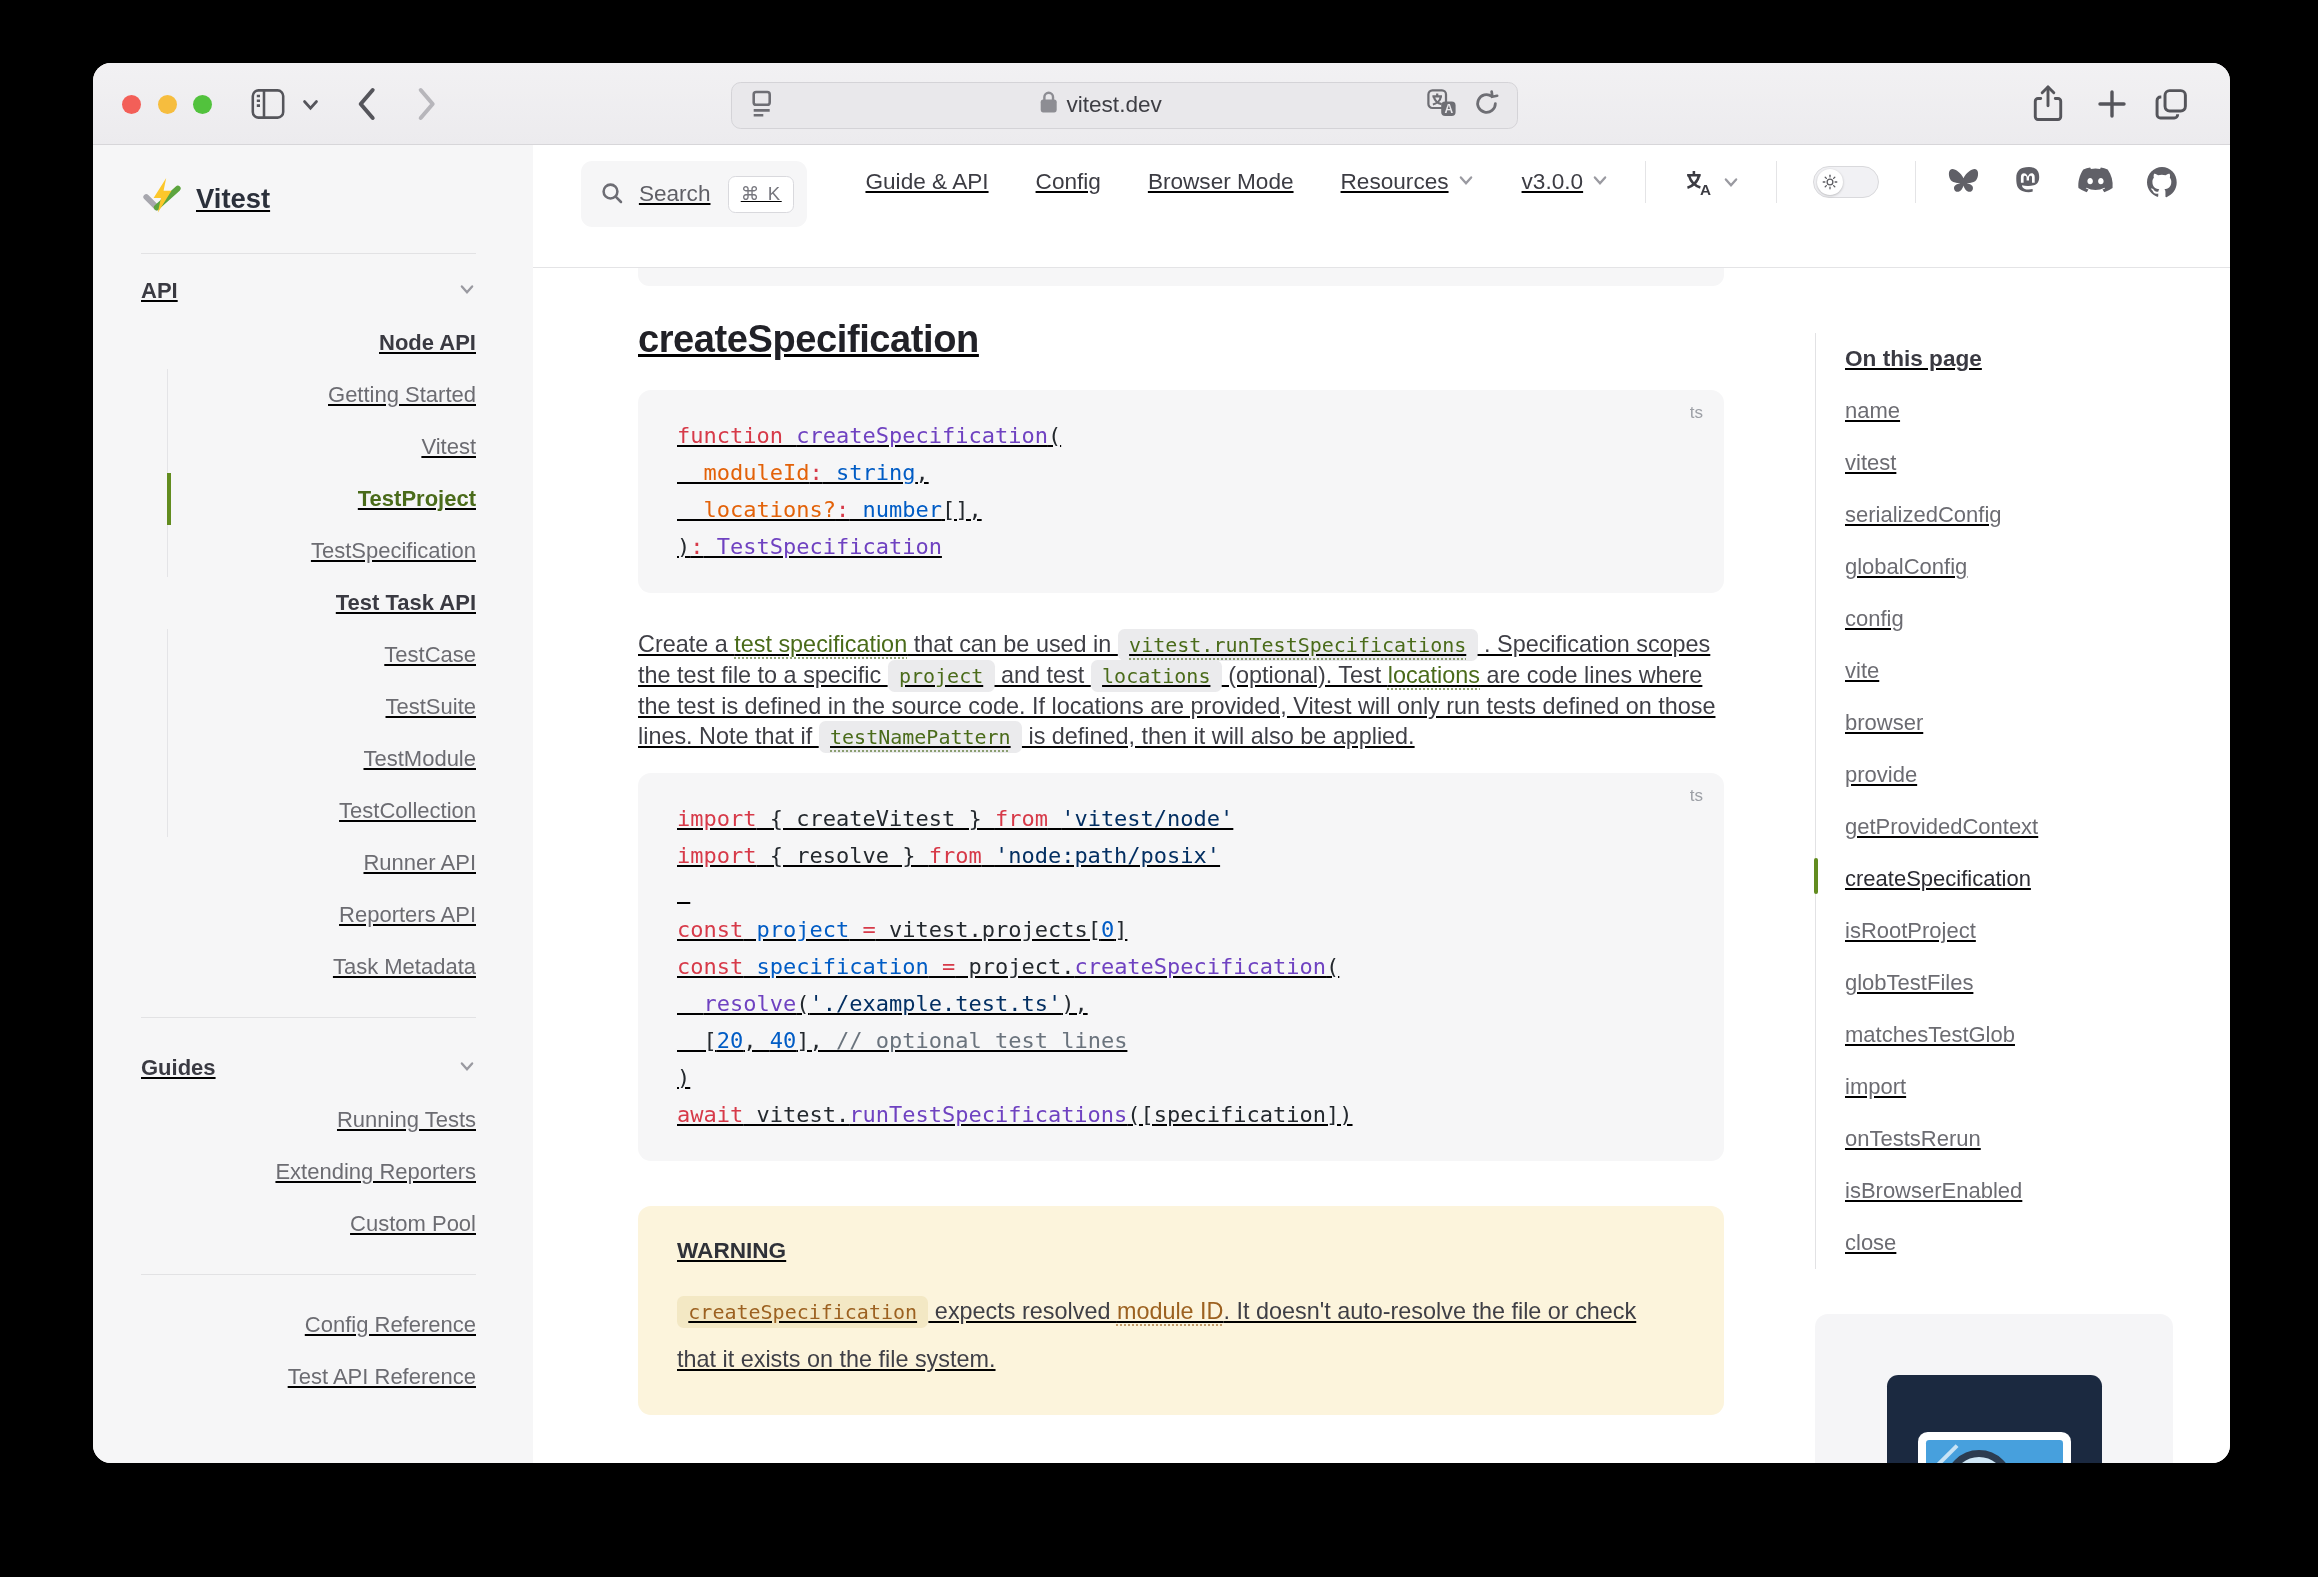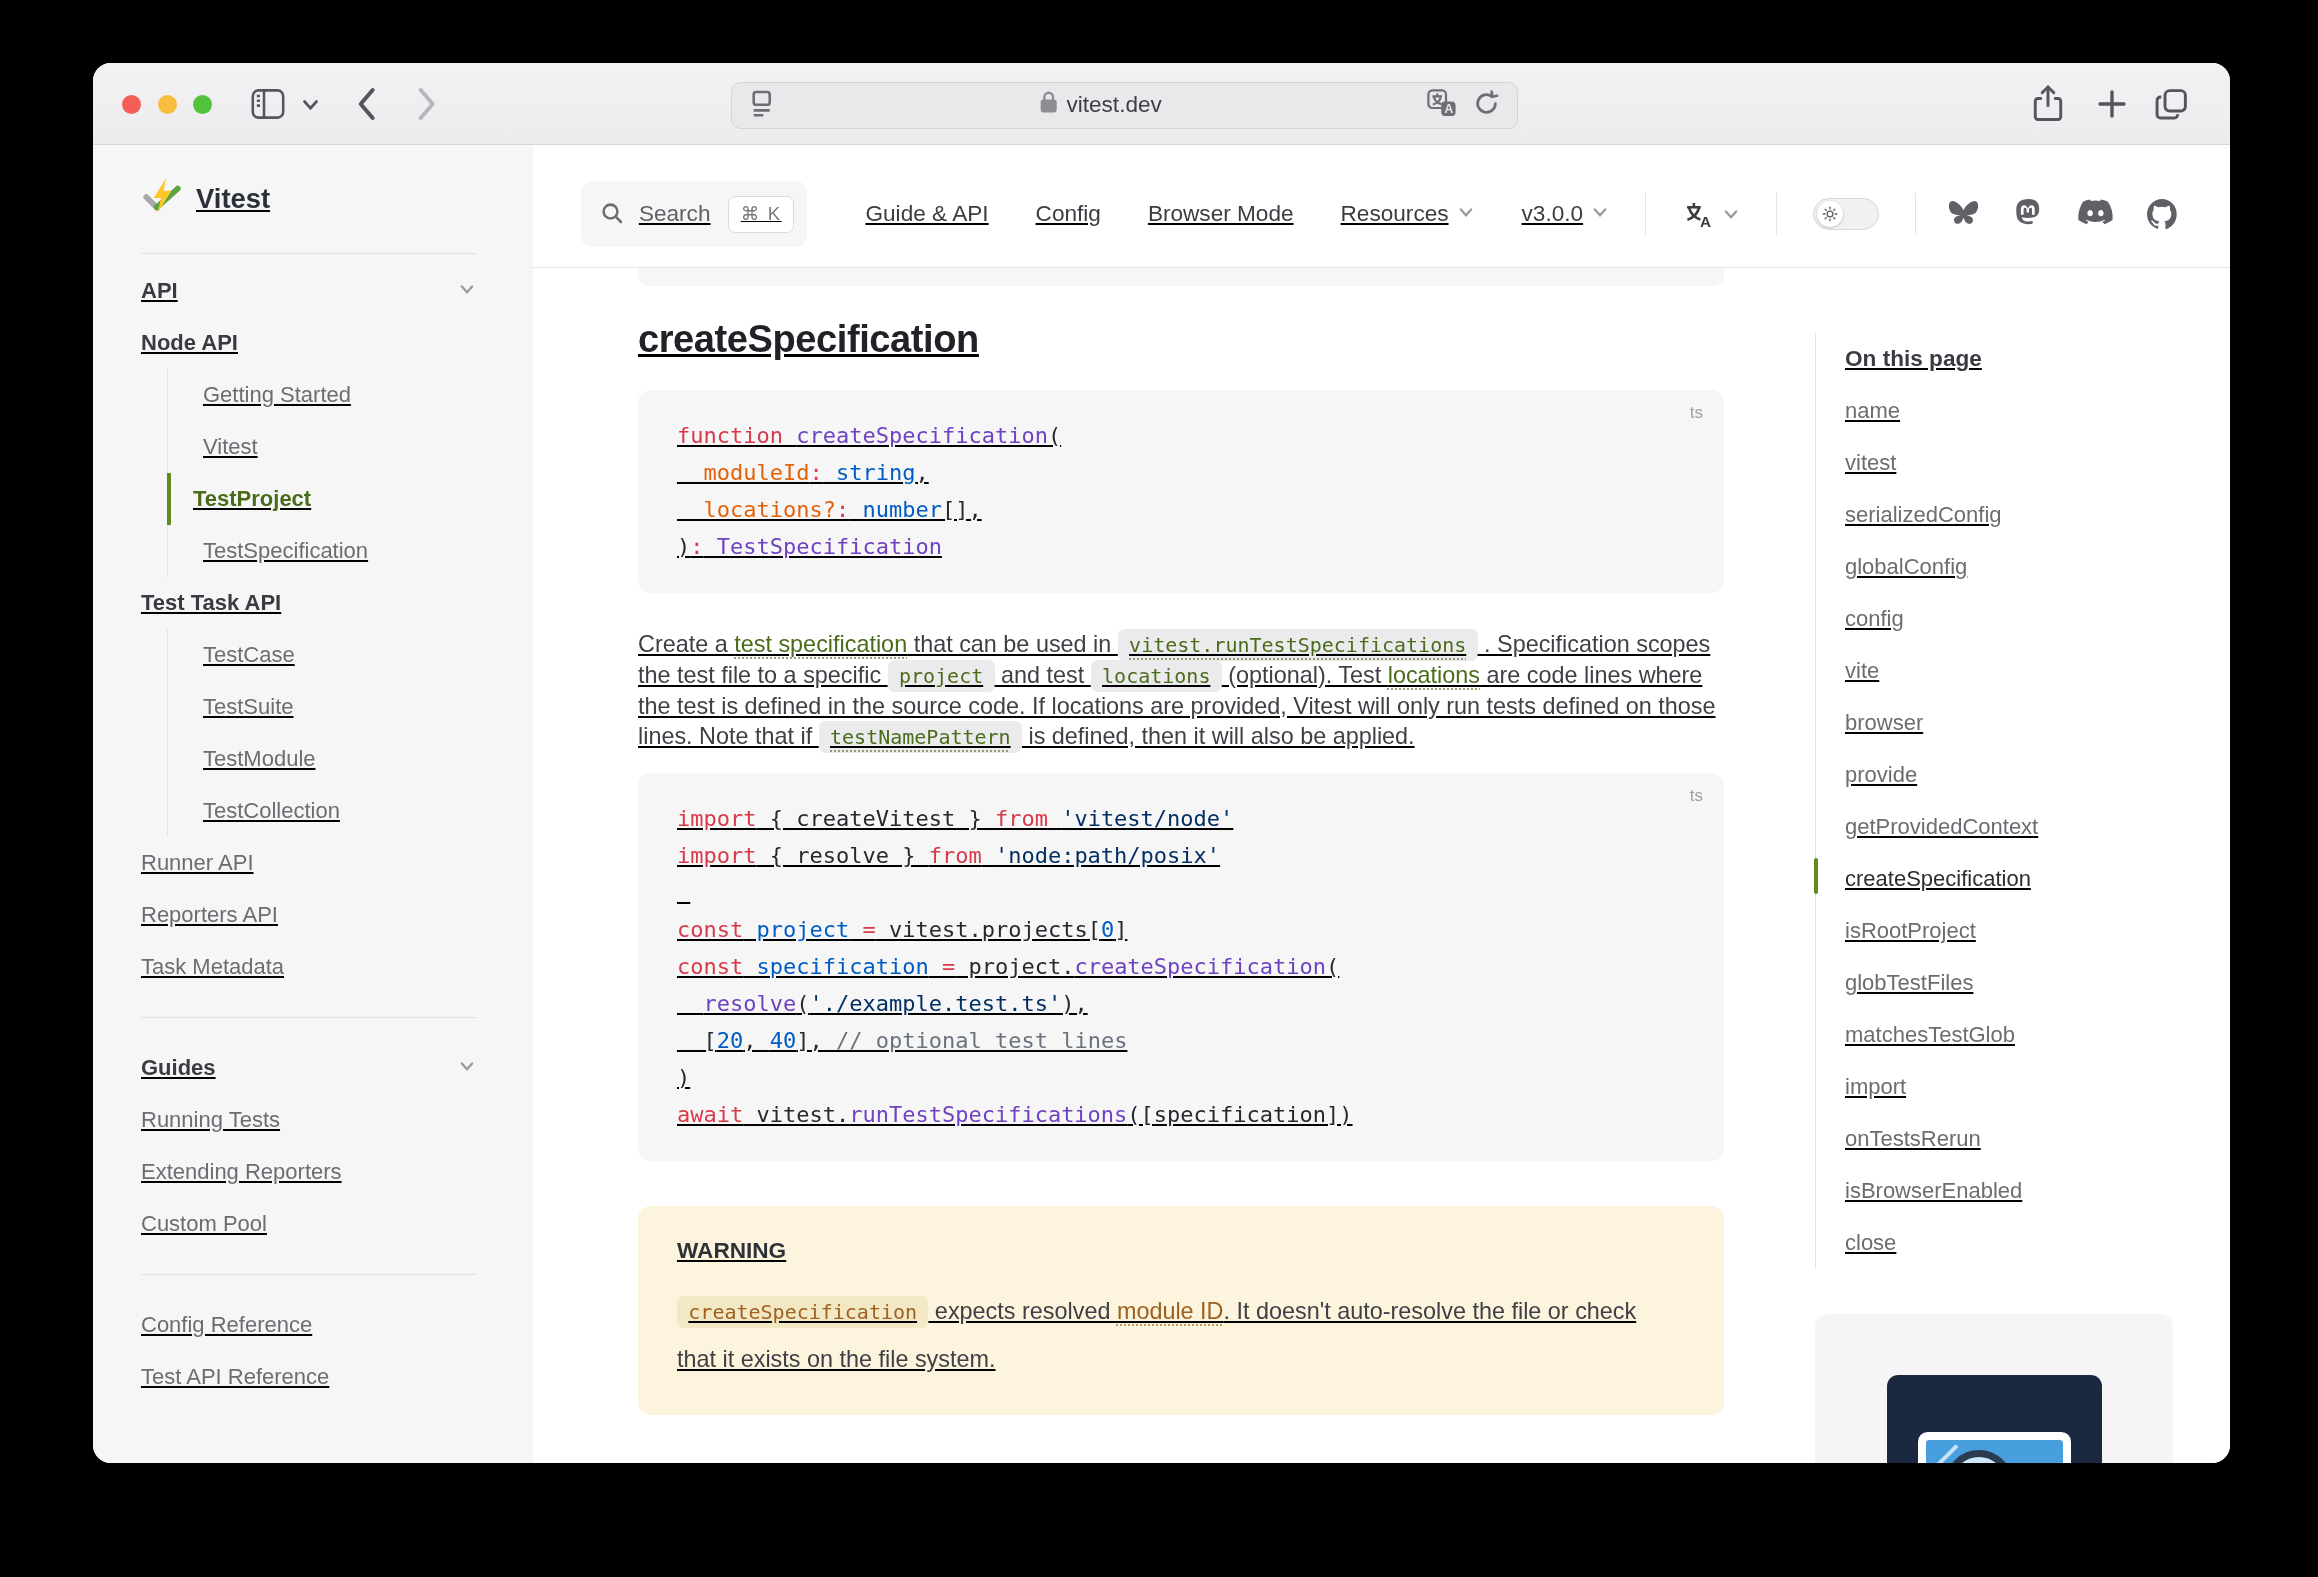--- a/index.html
+++ b/index.html
@@ -29,31 +29,31 @@
               color:#3e3e44;font-size:22.6px;}
   .lock{color:#8d8d93;}
 
   
   .bbody{flex:1;display:flex;min-height:0;}
   .sidebar{width:440px;flex:0 0 440px;background:#f6f6f7;padding:0 0 0 48px;overflow:hidden;}
   .side-head{height:109px;display:flex;align-items:center;gap:13px;margin-right:57px;
              border-bottom:0.8px solid #e2e2e4;}
   .brand-name{font-size:27.4px;font-weight:700;color:#2b303b;}
   .side-list{padding-top:11.3px;padding-right:57px;}
-  .s-item{height:52px;display:flex;align-items:center;font-size:22px;color:#6c6c72;cursor:pointer;}
+  .s-item{height:52px;display:flex;align-items:center;font-size:22px;color:#6c6c72;cursor:pointer;justify-content:flex-end;}
   .s-group{font-weight:700;color:#3a3a42;justify-content:space-between;}
   .s-section{font-weight:700;color:#3a3a42;}
   .s-child{margin-left:26px;border-left:1.6px solid #e4e4e7;padding-left:35px;}
   .s-child.active{border-left:4px solid #628c1f;padding-left:22px;color:#4a6b1a;font-weight:600;}
   .s-divider{height:0.8px;background:#e2e2e4;margin:24px 0;}
   .chev{color:#9a9aa1;}
 
   
   .main{flex:1;display:flex;flex-direction:column;min-width:0;background:#fff;}
-  .navbar{height:123px;flex:0 0 123px;display:flex;align-items:center;
+  .navbar{height:123px;flex:0 0 123px;display:flex;align-items:flex-start;
           border-bottom:0.8px solid #e4e4e6;padding:16px 50px 0 48px;}
   .searchbox{display:flex;align-items:center;gap:14.5px;background:#f6f6f7;border-radius:11.3px;
              height:66px;padding:0 13px 0 19.4px;width:226px;color:#5f5f66;cursor:pointer;}
   .search-label{font-size:22.6px;color:#5f5f66;flex:1;}
   .kbd{background:#fff;border:0.8px solid #d9d9dd;border-radius:7.3px;font-size:18.6px;color:#77777e;
        padding:6.5px 11.3px;letter-spacing:1.6px;}
   .nav-right{margin-left:auto;display:flex;align-items:center;}
   .nav-link{font-size:22.6px;font-weight:500;color:#3c3c43;margin-left:47px;display:flex;
             align-items:center;gap:8px;cursor:pointer;white-space:nowrap;}
   .vdiv{width:0.8px;height:42px;background:#e4e4e6;margin-left:36px;}

